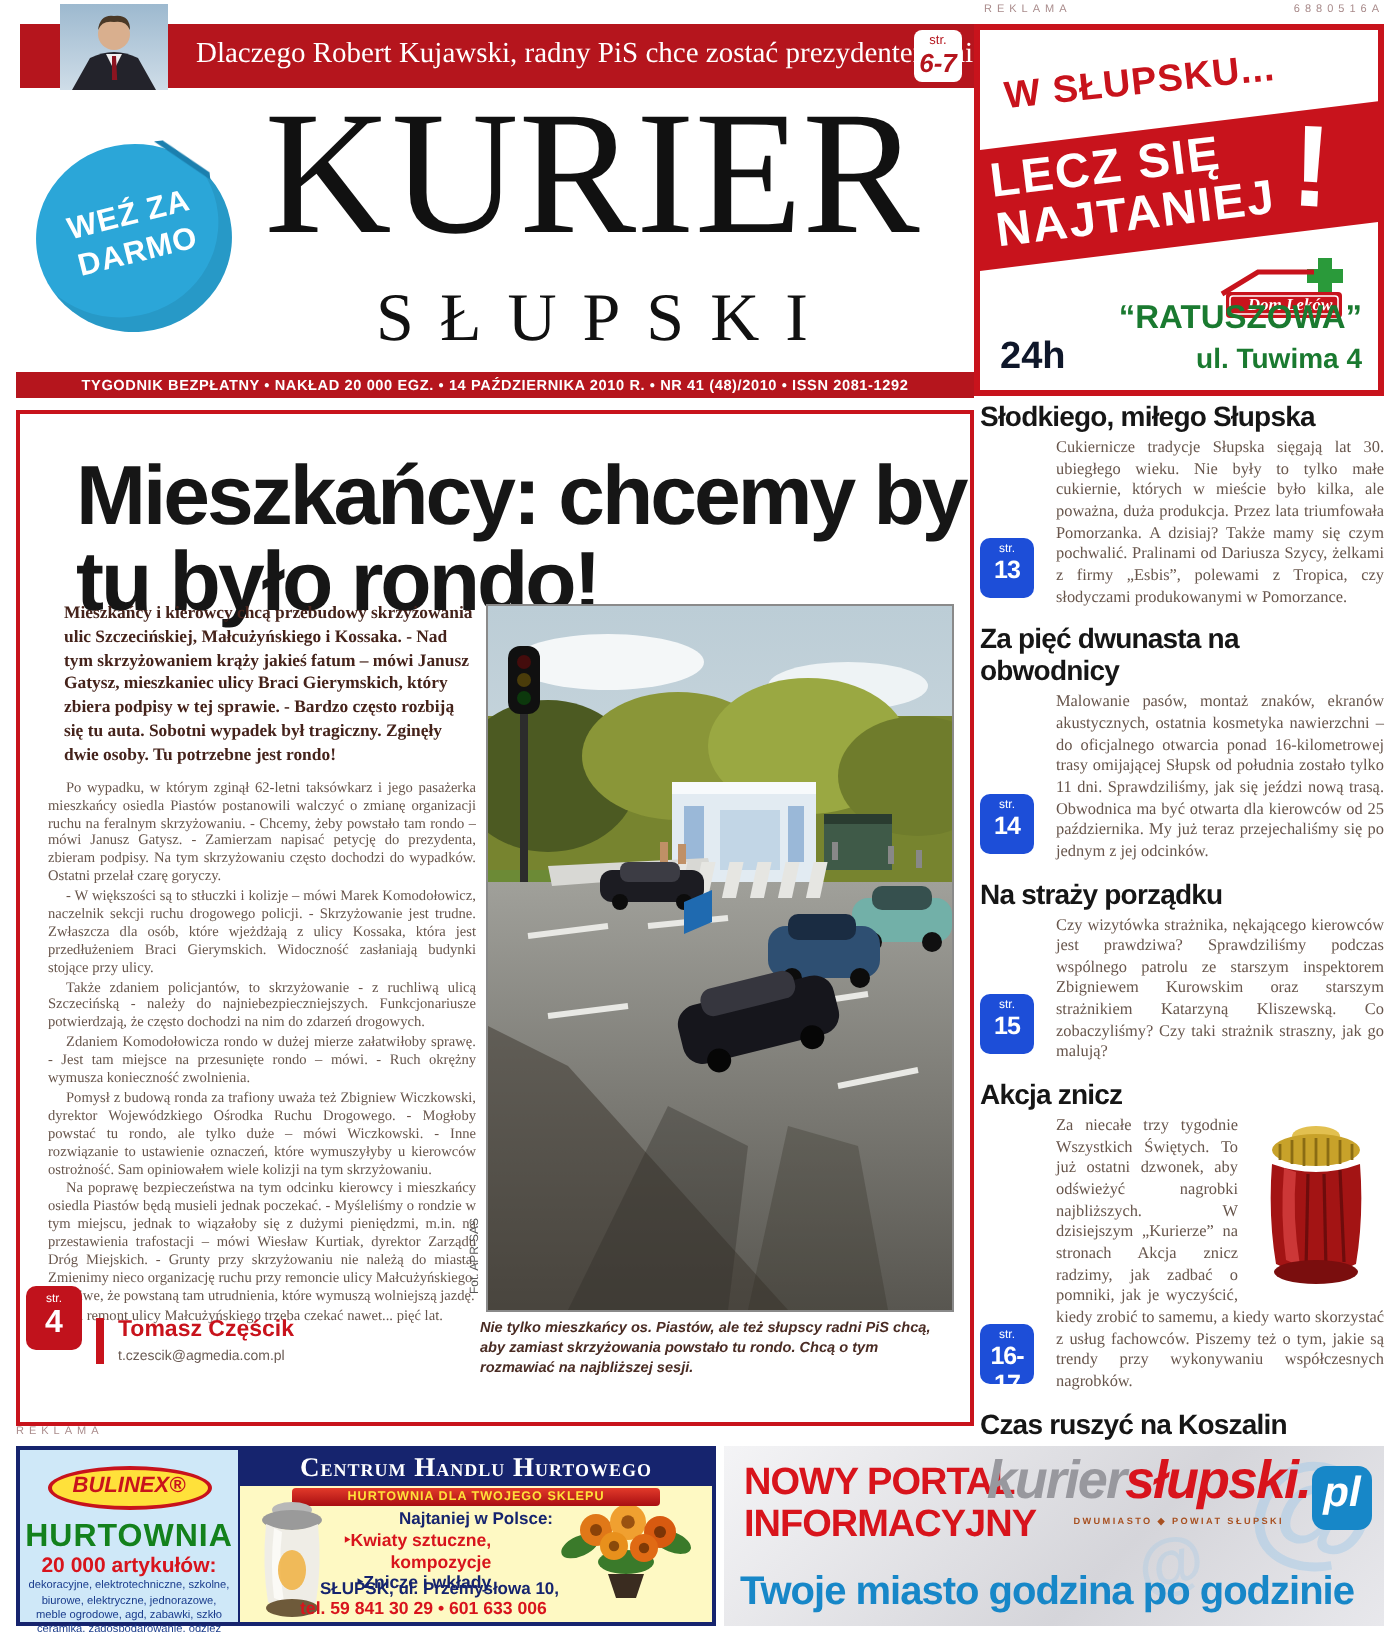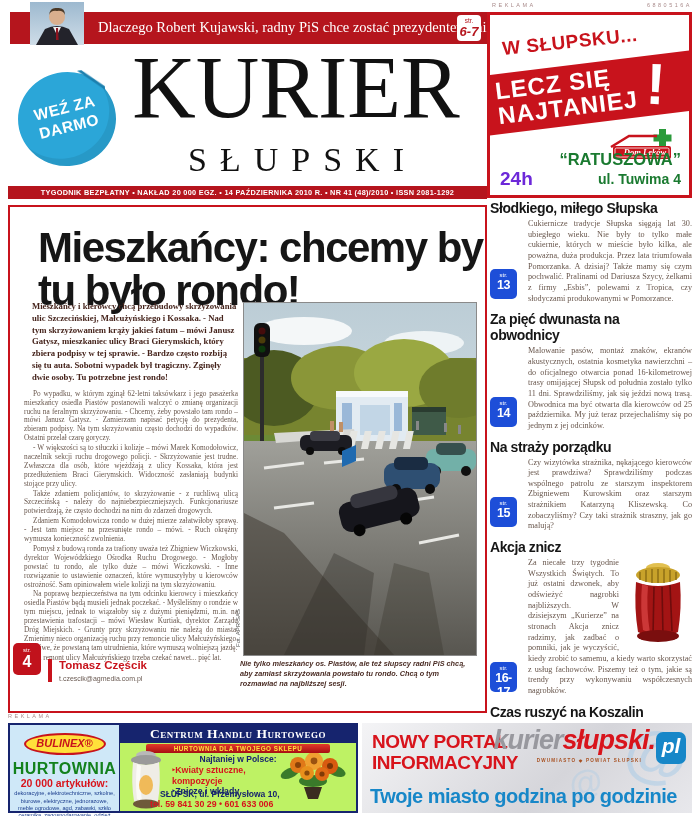--- a/index.html
+++ b/index.html
@@ -23,21 +23,21 @@
 
   
   .reklama-row{position:absolute;left:492px;top:2px;width:200px;font-size:5.5px;letter-spacing:2.5px;color:#a98b8b;display:flex;justify-content:space-between;}
   .pharm-ad{position:absolute;left:487px;top:12px;width:205px;height:186px;border:3px solid #c8131c;background:#fff;overflow:hidden;box-sizing:border-box;}
   .pa-line1{position:absolute;left:12px;top:16px;color:#c8131c;font-weight:bold;font-size:19px;transform:rotate(-6deg);letter-spacing:0.5px;}
   .pa-band{position:absolute;left:-14px;top:46px;width:240px;padding:4px 0 6px 20px;background:#c8131c;color:#fff;transform:rotate(-7deg);}
   .pa-band .l{font-size:24px;font-weight:bold;line-height:1.05;letter-spacing:1px;}
   .pa-excl{position:absolute;right:24px;top:40px;color:#fff;font-size:58px;font-weight:bold;transform:rotate(3deg);line-height:1;}
   .pa-logo{position:absolute;right:10px;top:114px;width:72px;height:32px;}
   .pa-logo-text{position:absolute;right:14px;top:132px;width:60px;text-align:center;color:#fff;font-family:"Liberation Serif",serif;font-style:italic;font-size:8.5px;font-weight:bold;}
-  .pa-24{position:absolute;left:10px;bottom:4px;color:#6d28d9;font-weight:bold;font-size:40px;line-height:1;}
+  .pa-24{position:absolute;left:10px;bottom:4px;color:#0f172a;font-weight:bold;font-size:40px;line-height:1;}
   .pa-24 span{font-size:19px;}
   .pa-name{position:absolute;right:8px;bottom:26px;color:#1a7a30;font-weight:bold;font-size:16.5px;}
   .pa-addr{position:absolute;right:8px;bottom:8px;color:#1a7a30;font-weight:bold;font-size:14px;}
 
   
   .main-box{position:absolute;left:8px;top:205px;width:479px;height:508px;border:2px solid #c8131c;background:#fff;box-sizing:border-box;overflow:hidden;}
   .headline{position:absolute;left:12px;top:4px;width:458px;font-size:42px;font-weight:bold;color:#161616;line-height:1.02;letter-spacing:-1.5px;}
   .left-col{position:absolute;left:14px;top:94px;width:214px;height:362px;overflow:hidden;}
   .lead{font-family:"Liberation Serif",serif;font-weight:bold;font-size:8.7px;color:#45231b;line-height:1.36;margin:0 0 6px 8px;}
   .bodytext p{font-family:"Liberation Serif",serif;font-size:7.3px;color:#68564c;line-height:1.22;text-align:justify;margin:0 0 1px;text-indent:9px;}
@@ -62,25 +62,25 @@
   .znicz-img{float:right;width:68px;height:86px;margin:0 0 2px 5px;}
 
   
   .reklama-bottom{position:absolute;left:8px;top:713px;font-size:5.5px;letter-spacing:2.5px;color:#a98b8b;}
   .ad-bulinex{position:absolute;left:8px;top:723px;width:350px;height:90px;border:2px solid #16246e;display:flex;box-sizing:border-box;background:#fff;}
   .bx-left{width:110px;background:#cfe8f8;text-align:center;padding-top:8px;box-sizing:border-box;border-right:1px solid #16246e;}
   .bx-logo{width:78px;height:18px;margin:0 auto;background:#ffe13a;border:2px solid #c8131c;border-radius:50%;color:#c8131c;font-weight:bold;font-style:italic;font-size:11px;line-height:16px;}
   .bx-t1{color:#13811c;font-weight:bold;font-size:16px;line-height:1.05;margin-top:6px;letter-spacing:0.5px;}
   .bx-t2{color:#d8141c;font-weight:bold;font-size:10.5px;line-height:1.1;}
   .bx-items{color:#1a3c8c;font-size:5.6px;line-height:1.3;padding:1px 3px;text-align:center;}
-  .bx-right{flex:1;position:relative;background:#bef264;}
+  .bx-right{flex:1;position:relative;background:#fef9c3;}
   .cw-band{background:#16246e;color:#fff;font-family:"Liberation Serif",serif;font-variant:small-caps;font-weight:bold;font-size:13.5px;text-align:center;height:18px;line-height:18px;letter-spacing:0.5px;}
   .cw-redband{background:linear-gradient(#e23a2a,#a80e12);color:#ffe13a;font-size:6.3px;font-weight:bold;text-align:center;height:9px;line-height:9px;letter-spacing:0.5px;width:78%;margin:1px auto 0;border-radius:2px;}
   .cw-sub{color:#16246e;font-weight:bold;font-size:8.5px;text-align:center;margin-top:1px;}
-  .cw-bullets{position:absolute;left:52px;top:40px;font-weight:bold;font-size:8.8px;line-height:1.2;}
+  .cw-bullets{position:absolute;left:52px;top:40px;font-weight:bold;font-size:8.8px;line-height:1.2;text-align:right;}
   .cw-b-red{color:#d8141c;}
   .cw-b-blue{color:#16246e;}
   .cw-candle{position:absolute;left:4px;top:22px;width:44px;height:64px;}
   .cw-flowers{position:absolute;right:4px;top:28px;width:78px;height:46px;}
   .cw-addr{position:absolute;left:40px;bottom:12px;color:#16246e;font-weight:bold;font-size:8.5px;}
   .cw-phone{position:absolute;left:30px;bottom:2px;color:#d8141c;font-weight:bold;font-size:8.8px;}
   .ad-portal{position:absolute;left:362px;top:723px;width:330px;height:90px;background:linear-gradient(135deg,#f4f4f6,#d5d5da 60%,#e8e8ec);overflow:hidden;}
   .wmark{position:absolute;color:#9fc8e8;font-weight:bold;opacity:0.45;}
   .w1{right:4px;top:-6px;font-size:64px;transform:rotate(18deg);}
   .w2{right:90px;top:40px;font-size:34px;transform:rotate(-12deg);opacity:0.3;}

